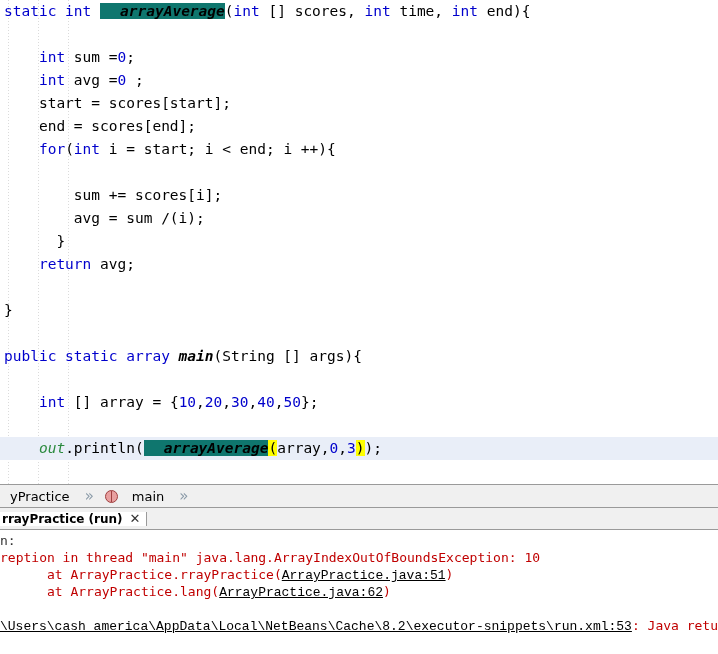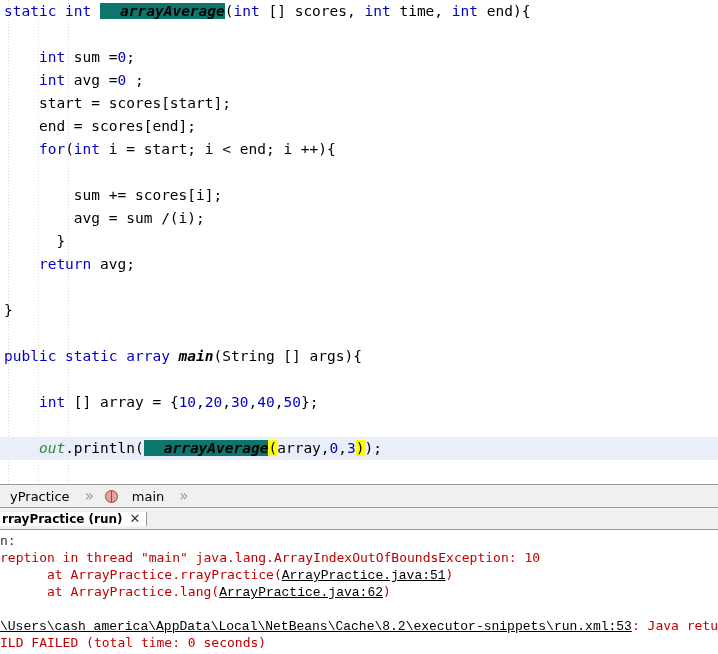--- a/index.html
+++ b/index.html
@@ -202,14 +202,13 @@
   <div class="tabbar-filler"></div>
 </div>
 
 <div id="console">
     <div class="out-line"><span class="c-dark">n:</span></div>
     <div class="out-line"><span class="c-red">reption in thread "main" java.lang.ArrayIndexOutOfBoundsException: 10</span></div>
     <div class="out-line"><span class="c-red">      at ArrayPractice.rrayPractice(</span><span class="c-blue-u">ArrayPractice.java:51</span><span class="c-red">)</span></div>
     <div class="out-line"><span class="c-red">      at ArrayPractice.lang(</span><span class="c-blue-u">ArrayPractice.java:62</span><span class="c-red">)</span></div>
     <div class="out-line"><span class="c-dark">&nbsp;</span></div>
     <div class="out-line"><span class="c-blue-u">\Users\cash america\AppData\Local\NetBeans\Cache\8.2\executor-snippets\run.xml:53</span><span class="c-red">: Java returned: 1</span></div>
-    <div class="out-line"><span class="c-red">ILD FAILED (total time: 0 seconds)</span></div>
   </div>
 
 </body></html>

